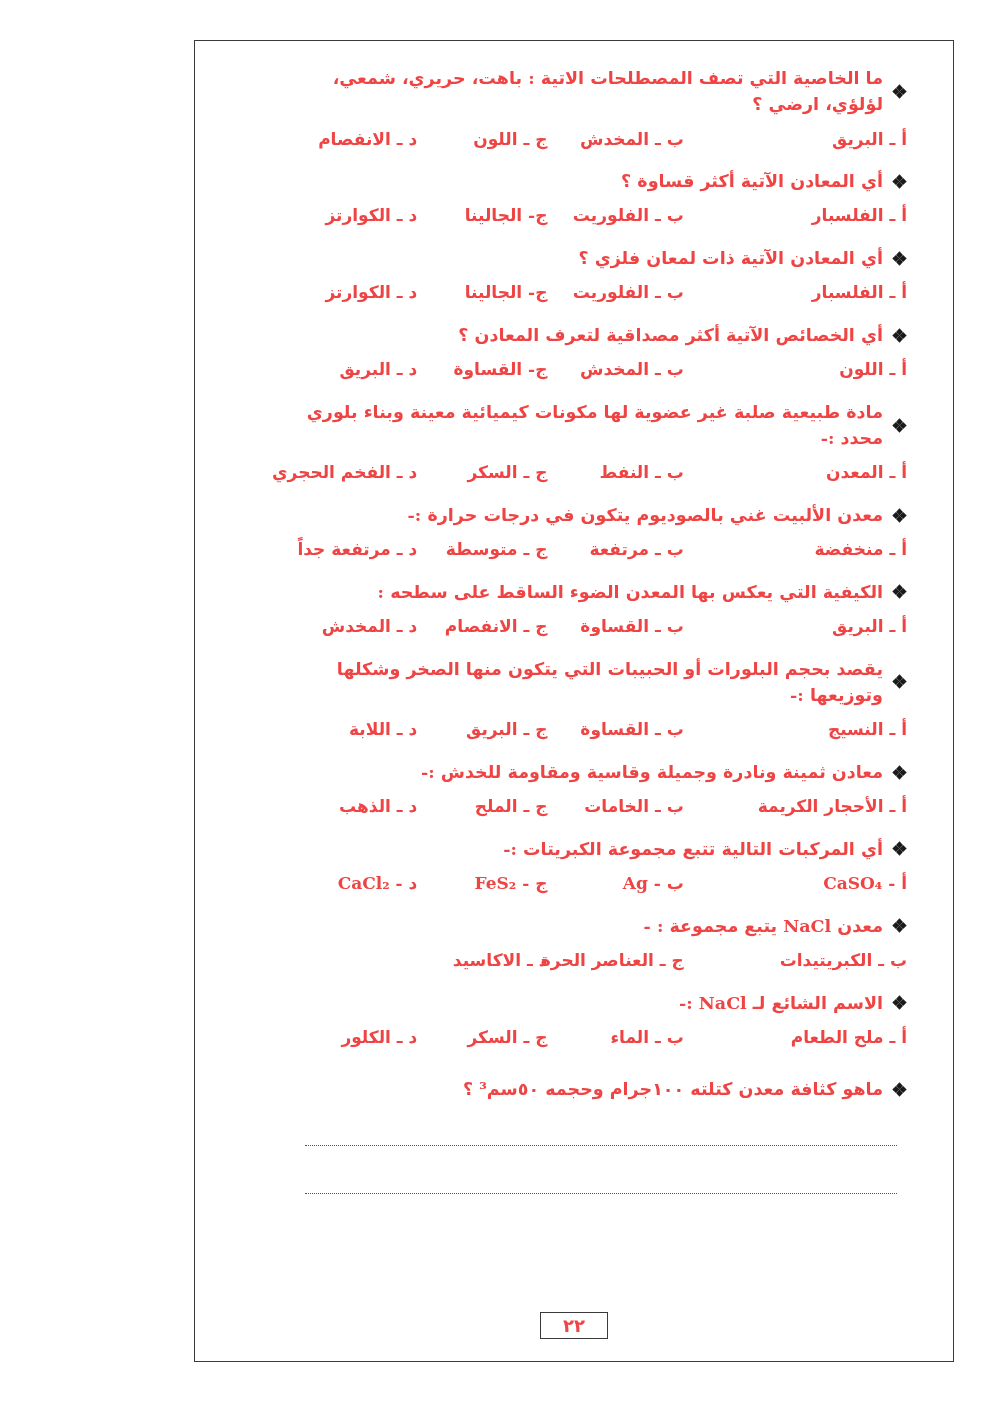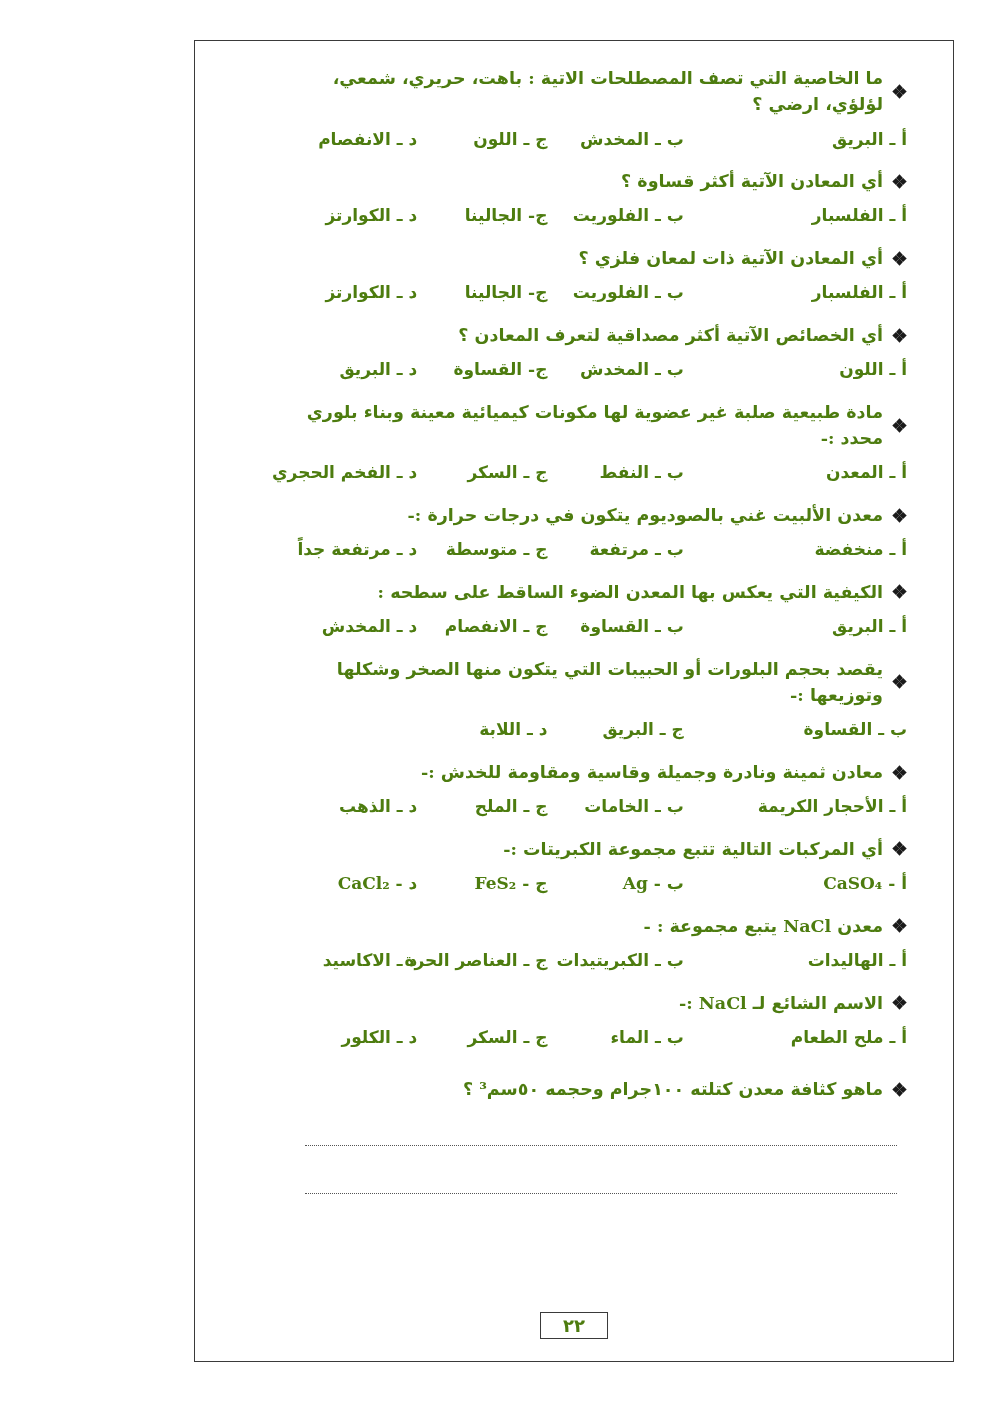--- a/index.html
+++ b/index.html
@@ -1,21 +1,21 @@
 <!DOCTYPE html>
 <html lang="ar" dir="rtl"><head>
 <meta charset="utf-8">
 <style>
   html,body{margin:0;padding:0;background:#ffffff;}
   .sheet{
     position:relative;
     width:836px;height:1403px;
     background:#fff;
     font-family:"DejaVu Serif","DejaVu Sans",sans-serif;
-    color:#4d7c0f;
+    color:#ef4444;
     overflow:hidden;
   }
   .frame{
     position:absolute;
     top:40px;left:38px;right:38px;bottom:41px;
     border:1.5px solid #3a3a3a;
     box-sizing:border-box;
   }
   .content{
     position:absolute;
@@ -213,20 +213,21 @@
             <svg width="15" height="15" viewBox="0 0 100 100">
                 <polygon points="50,2 73,26 50,50 27,26" fill="#1b1b1b"></polygon>
                 <polygon points="26,26 50,50 26,74 2,50" fill="#1b1b1b"></polygon>
                 <polygon points="74,26 98,50 74,74 50,50" fill="#1b1b1b"></polygon>
                 <polygon points="50,50 73,74 50,98 27,74" fill="#1b1b1b"></polygon>
               </svg>
           </span>
           <span class="q-text">يقصد بحجم البلورات أو الحبيبات التي يتكون منها الصخر وشكلها وتوزيعها :-</span>
         </div>
         <div class="opts">
+          <span class="opt">أ ـ النسيج</span>
           <span class="opt">ب ـ القساوة</span>
           <span class="opt">ج ـ البريق</span>
           <span class="opt">د ـ اللابة</span>
         </div>
       </section>
 
       <section class="question">
         <div class="q-line">
           <span class="bullet">
             <svg width="15" height="15" viewBox="0 0 100 100">
@@ -272,21 +273,20 @@
             <svg width="15" height="15" viewBox="0 0 100 100">
                 <polygon points="50,2 73,26 50,50 27,26" fill="#1b1b1b"></polygon>
                 <polygon points="26,26 50,50 26,74 2,50" fill="#1b1b1b"></polygon>
                 <polygon points="74,26 98,50 74,74 50,50" fill="#1b1b1b"></polygon>
                 <polygon points="50,50 73,74 50,98 27,74" fill="#1b1b1b"></polygon>
               </svg>
           </span>
           <span class="q-text">معدن  NaCl  يتبع مجموعة : -</span>
         </div>
         <div class="opts">
-          <span class="opt">أ ـ الهاليدات</span>
           <span class="opt">ب ـ الكبريتيدات</span>
           <span class="opt">ج ـ العناصر الحرة</span>
           <span class="opt">د ـ الاكاسيد</span>
         </div>
       </section>
 
       <section class="question">
         <div class="q-line">
           <span class="bullet">
             <svg width="15" height="15" viewBox="0 0 100 100">

